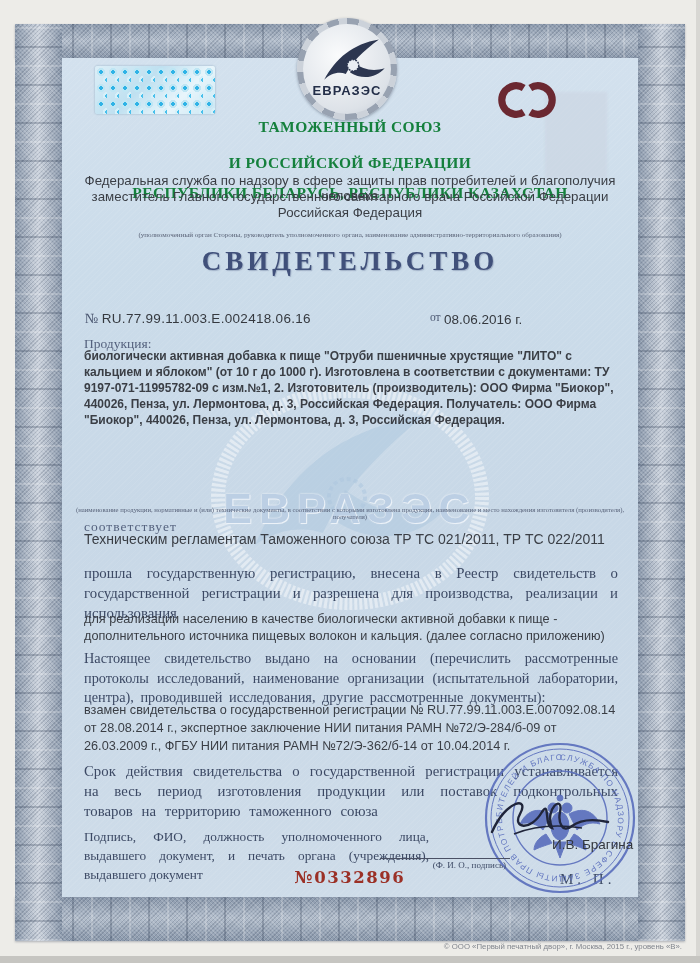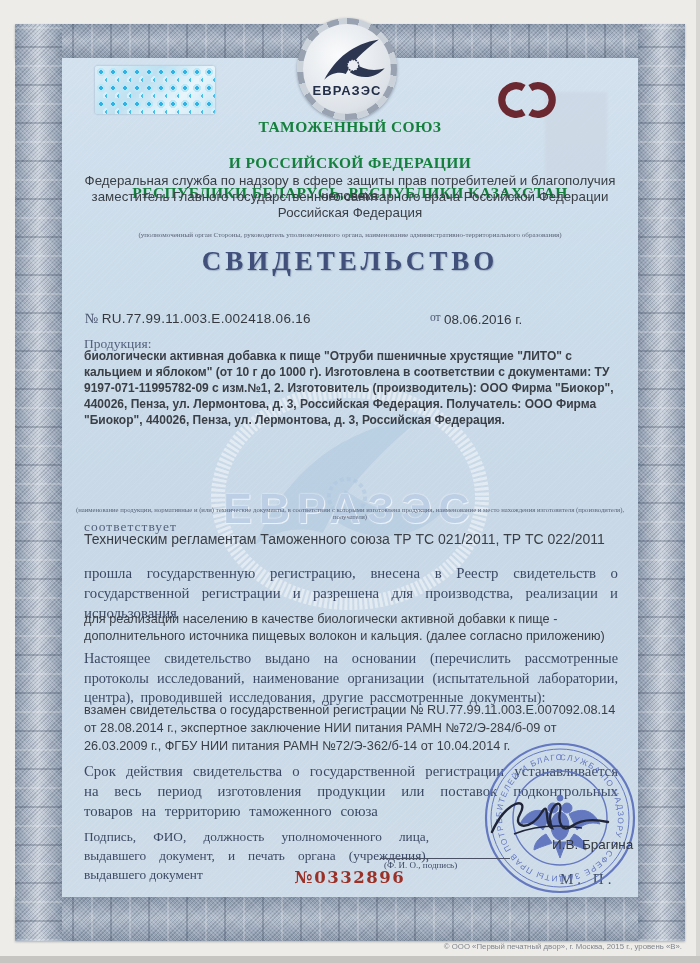--- a/index.html
+++ b/index.html
@@ -101,21 +101,21 @@
   .reg-usage{left:84px;top:611px;width:534px;font-size:12.7px;line-height:1.35;}
 
   .basis-label{left:84px;top:649px;width:534px;font-size:14.3px;line-height:1.38;text-align:justify;word-spacing:3px;}
   .basis-value{left:84px;top:702px;width:534px;font-size:12.7px;line-height:1.4;}
 
   .validity{left:84px;top:762px;width:534px;font-size:14.8px;line-height:1.35;text-align:justify;word-spacing:5px;}
 
   .sig-label{left:84px;top:828px;width:345px;font-size:13.3px;line-height:1.42;text-align:justify;}
   .sig-name{left:552px;top:837px;font-size:13.5px;color:#33373d;z-index:9;}
   .sig-line{position:absolute;left:380px;top:858px;width:130px;border-top:1px solid #4a5064;z-index:8;}
-  .sig-caption{left:384px;top:860px;width:122px;text-align:left;font-size:9px;color:#3c4964;z-index:8;}
+  .sig-caption{left:384px;top:860px;width:122px;text-align:right;font-size:9px;color:#3c4964;z-index:8;}
   .mp{left:560px;top:871px;font-size:15px;letter-spacing:4px;color:#3c4964;font-family:"Liberation Serif",serif;}
 
   .serial{left:250px;top:868px;width:200px;text-align:center;font-family:"DejaVu Serif",serif;font-weight:bold;
       font-size:16.5px;letter-spacing:1.5px;color:#9b3026;}
 
   .footer{left:0;top:942px;width:682px;text-align:right;font-family:"Liberation Sans",sans-serif;
       font-size:7.8px;color:#80858d;z-index:6;}
 
   
   .watermark{position:absolute;left:195px;top:385px;width:310px;height:230px;z-index:4;opacity:.85;}

